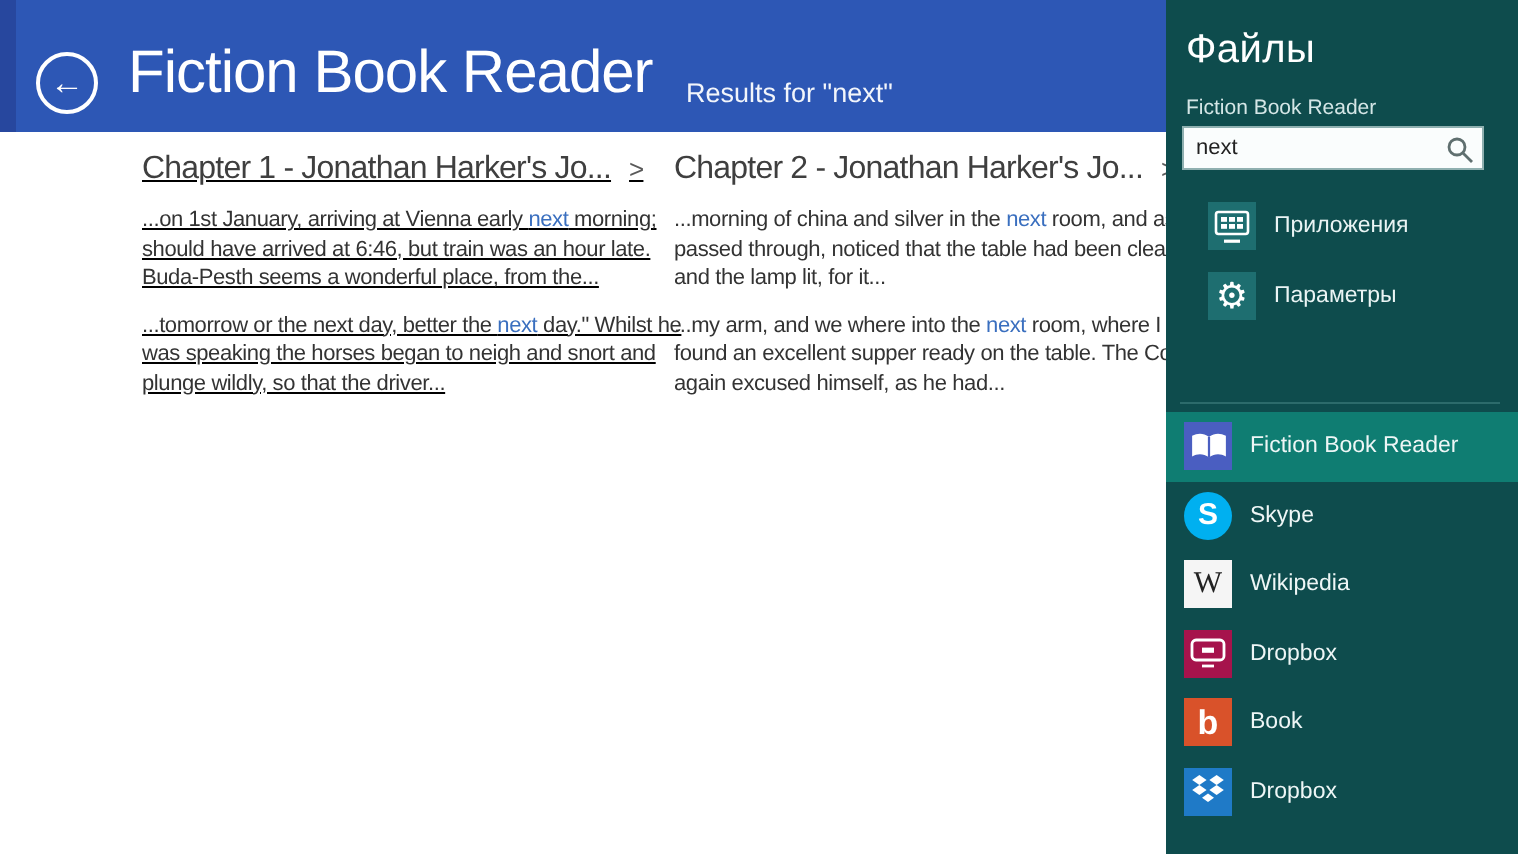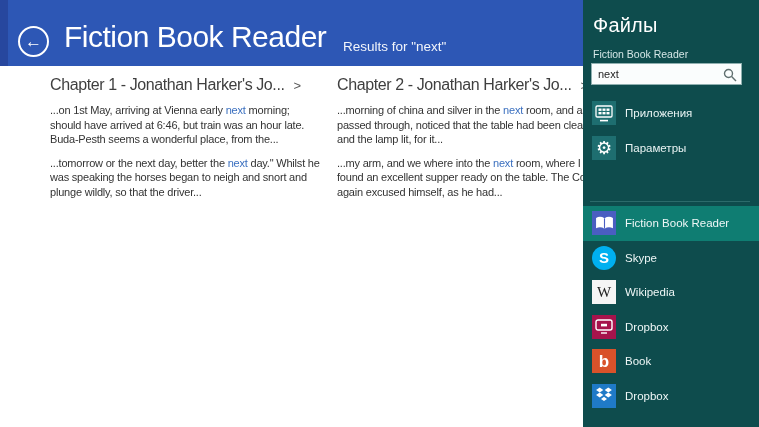--- a/index.html
+++ b/index.html
@@ -18,42 +18,42 @@
     color:#fff; font-size:17px; line-height:26px; text-align:center;
     cursor:pointer; font-family:inherit; }
   h1.title{ position:absolute; left:64px; top:20px; font-size:30px;
     font-weight:300; color:#fff; white-space:nowrap; letter-spacing:-0.5px; }
   .subtitle{ position:absolute; left:343px; top:39px; font-size:13.5px;
     color:#f2f5fb; }
   
   #results{ position:absolute; top:66px; left:0; width:759px; height:361px;
     background:#fff; }
   .column{ position:absolute; top:0; width:272px; }
-  .col-0{ left:50px; } .col-1{ left:337px; }
+  .col-0{ left:71px;text-decoration:underline; } .col-1{ left:337px; }
   .column h2{ margin-top:10px; font-size:16px; font-weight:300;
     color:#3f3f3f; white-space:nowrap; letter-spacing:-0.4px; }
   .chev{ font-size:13px; color:#5a5a5a; margin-left:9px; }
   .column p{ margin-top:9px; font-size:11px; line-height:14.5px; color:#333;
     letter-spacing:-0.2px; }
   .hl{ color:var(--highlight_blue,#3a6fbf); }
   
   .charm{ position:absolute; left:583px; top:0; width:176px; height:427px;
     background:var(--panel_bg,#0e4c4d); color:#fff; }
   .charm h2{ position:absolute; left:10px; top:14px; font-size:20px;
     font-weight:300; letter-spacing:0.2px; }
   .app-label{ position:absolute; left:10px; top:48px; font-size:10.5px;
     color:#d4e6e6; }
   .searchbox{ position:absolute; left:8px; top:63px; width:151px; height:22px;
     background:#fafdfd; border:1px solid #8fb0b0; }
   .searchbox input{ border:0; outline:none; background:transparent;
     width:126px; height:20px; font-size:11px; padding-left:6px; color:#222;
     font-family:inherit; }
   .mag{ position:absolute; right:4px; top:4px; width:14px; height:14px;
     cursor:pointer; }
-  #scopes{ position:absolute; top:101px; left:0; width:176px; }
+  #scopes{ position:absolute; top:101px; left:0; width:176px;padding-left:12px; }
   .scope-row{ position:relative; height:35px; cursor:pointer; }
   .tile{ position:absolute; left:9px; top:0; width:24px; height:24px;
     background:var(--panel_tile,#1e6e70); display:flex; align-items:center;
     justify-content:center; overflow:hidden; }
   .scope-label{ position:absolute; left:42px; top:6px; font-size:11.5px;
     color:#eaf4f4; }
   .divider{ position:absolute; top:201px; left:7px; width:160px; height:1px;
     background:#2c6b6b; }
   #apps{ position:absolute; top:206px; left:0; width:176px; }
   .app-row{ position:relative; height:34.5px; cursor:pointer; }
@@ -74,21 +74,21 @@
   <header>
     <div class="edge"></div>
     <button class="back"><span>←</span></button>
     <h1 class="title">Fiction Book Reader</h1>
     <span class="subtitle">Results for "next"</span>
   </header>
 
   <main id="results">
       <section class="column col-0">
         <h2><span>Chapter 1 - Jonathan Harker's Jo...</span><span class="chev">&gt;</span></h2>
-        <p><span>...on 1st May, arriving at Vienna early </span><span class="hl">next</span><span> morning; should have arrived at 6:46, but train was an hour late. Buda-Pesth seems a wonderful place, from the...</span></p>
+        <p><span>...on 1st January, arriving at Vienna early </span><span class="hl">next</span><span> morning; should have arrived at 6:46, but train was an hour late. Buda-Pesth seems a wonderful place, from the...</span></p>
         <p><span>...tomorrow or the next day, better the </span><span class="hl">next</span><span> day." Whilst he was speaking the horses began to neigh and snort and plunge wildly, so that the driver...</span></p>
       </section>
       <section class="column col-1">
         <h2><span>Chapter 2 - Jonathan Harker's Jo...</span><span class="chev">&gt;</span></h2>
         <p><span>...morning of china and silver in the </span><span class="hl">next</span><span> room, and as I passed through, noticed that the table had been cleared and the lamp lit, for it...</span></p>
         <p><span>...my arm, and we where into the </span><span class="hl">next</span><span> room, where I found an excellent supper ready on the table. The Count again excused himself, as he had...</span></p>
       </section>
     </main>
 
   <aside class="charm">

